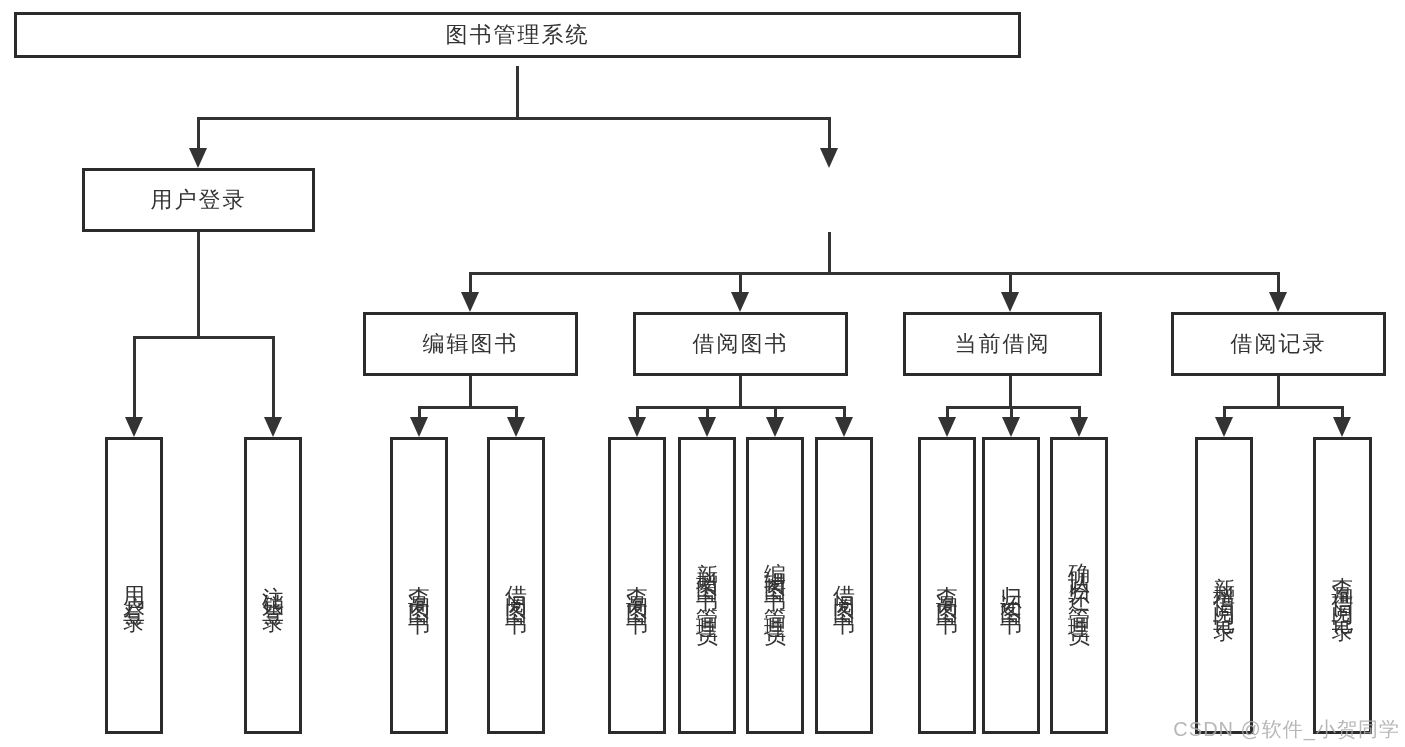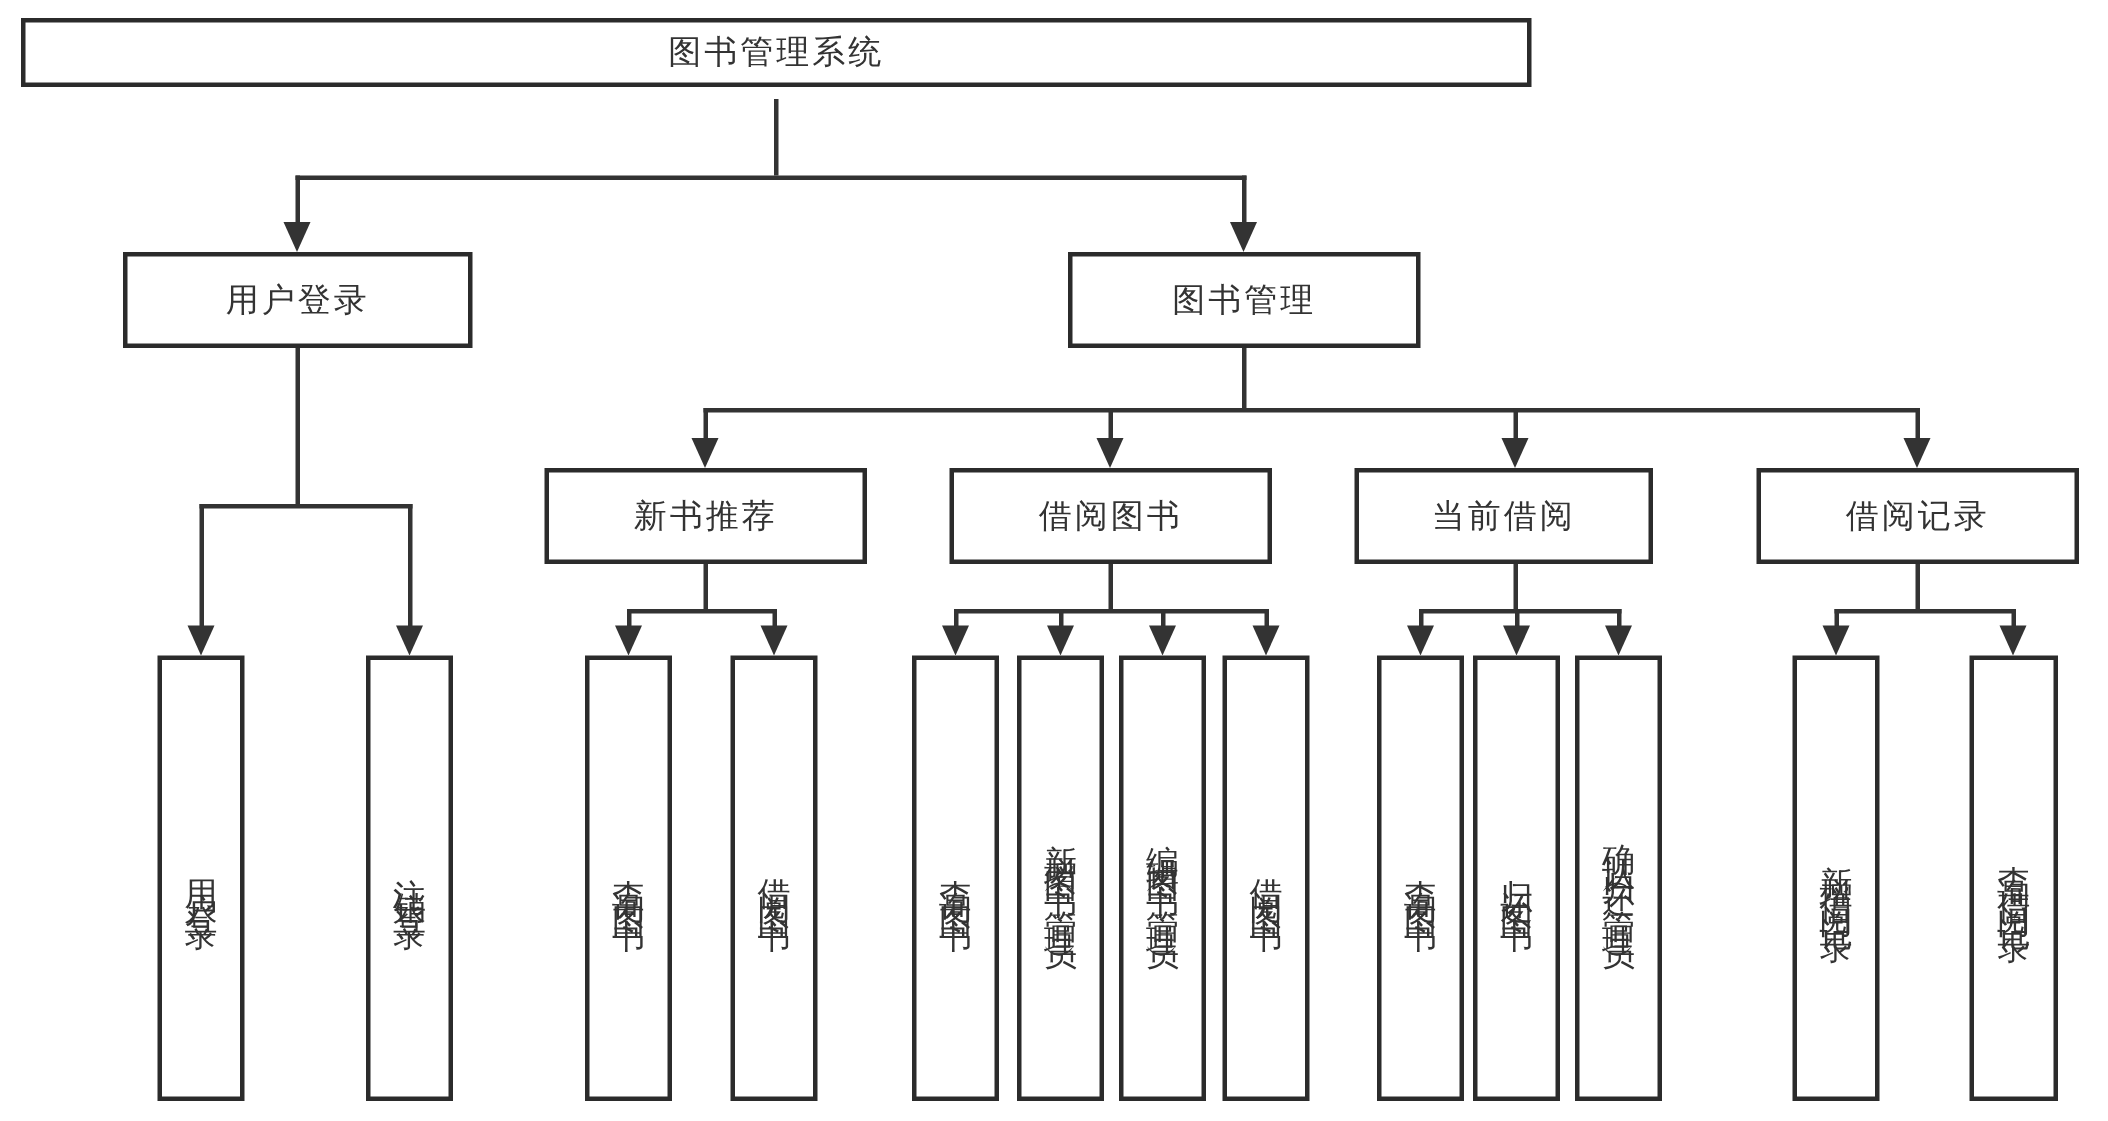--- a/index.html
+++ b/index.html
@@ -68,44 +68,41 @@
   <div class="line" style="left:516px; top:66px; width:3px; height:51px;"></div>
   <div class="line" style="left:197px; top:117px; width:634px; height:3px;"></div>
   <div class="line" style="left:197px; top:117px; width:3px; height:34px;"></div>
   <div class="line" style="left:828px; top:117px; width:3px; height:34px;"></div>
   <div class="arrow-down" style="left:189px; top:148px;"></div>
   <div class="arrow-down" style="left:820px; top:148px;"></div>
 
   <div class="box hbox" style="left:82px; top:168px; width:233px; height:64px;">
     <span>用户登录</span>
   </div>
-  <div class="box hbox" style="left:712px; top:168px; width:235px; height:64px;">
-    <span>图书管理</span>
-  </div>
 
   <div class="line" style="left:197px; top:232px; width:3px; height:104px;"></div>
   <div class="line" style="left:133px; top:336px; width:142px; height:3px;"></div>
   <div class="line" style="left:133px; top:336px; width:3px; height:83px;"></div>
   <div class="line" style="left:272px; top:336px; width:3px; height:83px;"></div>
   <div class="arrow-down" style="left:125px; top:417px;"></div>
   <div class="arrow-down" style="left:264px; top:417px;"></div>
 
   <div class="line" style="left:828px; top:232px; width:3px; height:40px;"></div>
   <div class="line" style="left:469px; top:272px; width:811px; height:3px;"></div>
   <div class="line" style="left:469px; top:272px; width:3px; height:22px;"></div>
   <div class="line" style="left:739px; top:272px; width:3px; height:22px;"></div>
   <div class="line" style="left:1009px; top:272px; width:3px; height:22px;"></div>
   <div class="line" style="left:1277px; top:272px; width:3px; height:22px;"></div>
   <div class="arrow-down" style="left:461px; top:292px;"></div>
   <div class="arrow-down" style="left:731px; top:292px;"></div>
   <div class="arrow-down" style="left:1001px; top:292px;"></div>
   <div class="arrow-down" style="left:1269px; top:292px;"></div>
 
   <div class="box hbox" style="left:363px; top:312px; width:215px; height:64px;">
-    <span>新书推荐</span>
+    <span>编辑图书</span>
   </div>
   <div class="box hbox" style="left:633px; top:312px; width:215px; height:64px;">
     <span>借阅图书</span>
   </div>
   <div class="box hbox" style="left:903px; top:312px; width:199px; height:64px;">
     <span>当前借阅</span>
   </div>
   <div class="box hbox" style="left:1171px; top:312px; width:215px; height:64px;">
     <span>借阅记录</span>
   </div>
@@ -181,14 +178,15 @@
     <span>确认归还（管理员）</span>
   </div>
 
   <div class="box vbox" style="left:1195px; top:437px; width:58px; height:297px;">
     <span>新增借阅记录</span>
   </div>
   <div class="box vbox" style="left:1313px; top:437px; width:59px; height:297px;">
     <span>查询借阅记录</span>
   </div>
 
+  <div class="watermark">CSDN @软件_小贺同学</div>
 
 </div>
 
 </body></html>

